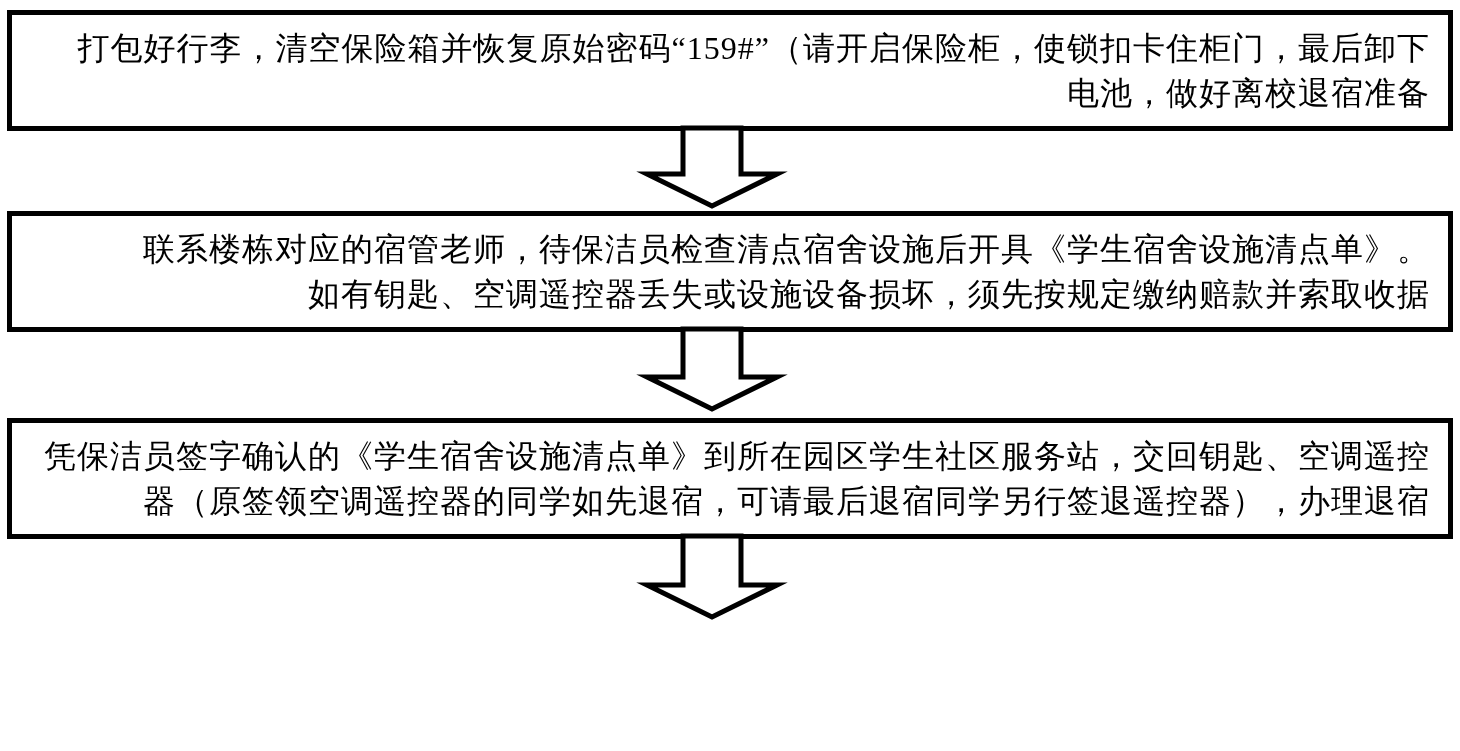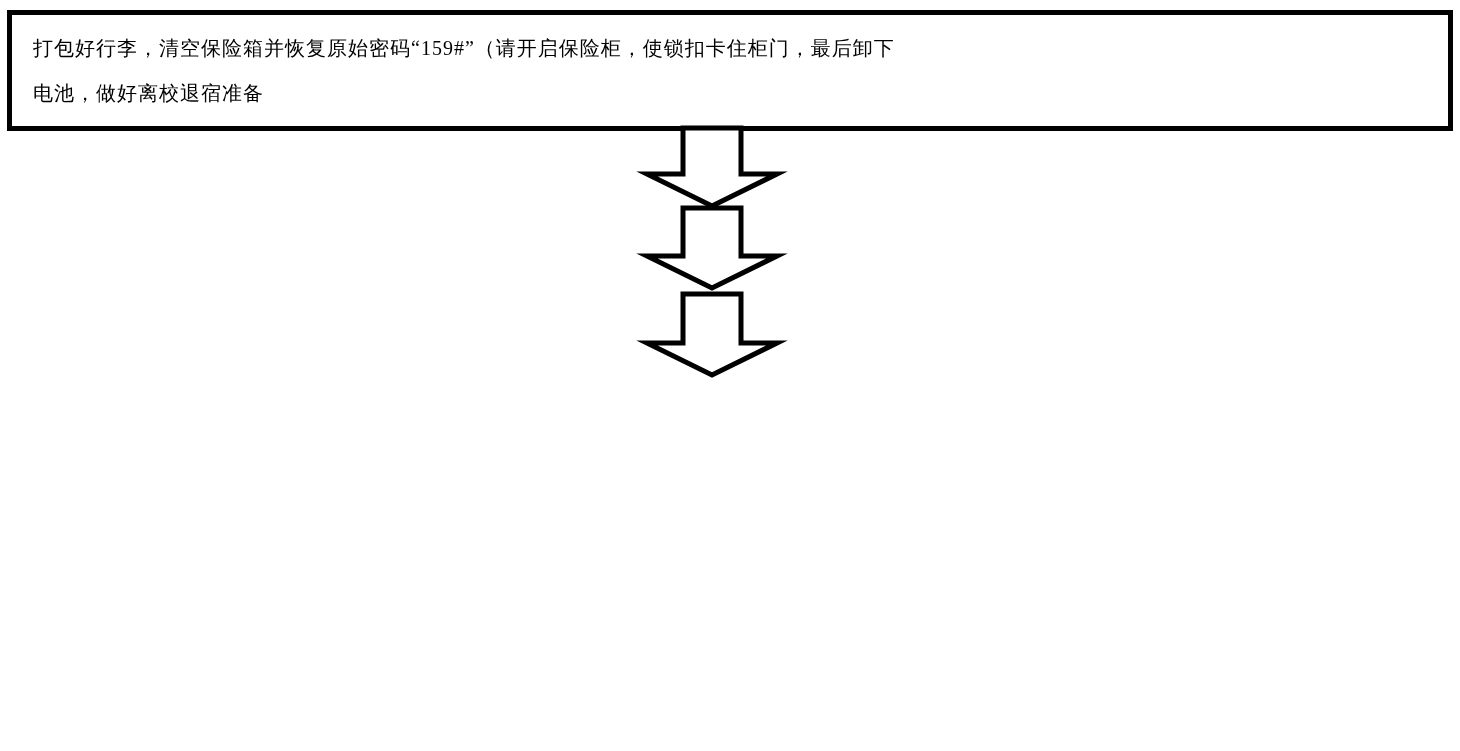--- a/index.html
+++ b/index.html
@@ -24,25 +24,26 @@
   }
   .step-box {
     box-sizing: border-box;
     border: 5px solid #000000;
     background: #ffffff;
     width: 1446px;
     min-height: 120px;
     padding: 11px 18px 10px 21px;
   }
   .step-text {
-    font-size: 20px;
+    font-size: 32px;
     line-height: 45px;
     letter-spacing: 1px;
     white-space: pre-line;
     color: #000000;
+    text-align: right;
   }
   .arrow-wrap {
     position: relative;
     display: flex;
     justify-content: center;
     align-items: flex-start;
     flex: 0 0 auto;
   }
   .arrow-wrap.gap1 { height: 80px; }
   .arrow-wrap.gap2 { height: 86px; }
@@ -69,27 +70,35 @@
     <div class="step-text">打包好行李，清空保险箱并恢复原始密码“159#”（请开启保险柜，使锁扣卡住柜门，最后卸下
 电池，做好离校退宿准备</div>
   </div>
 
   <div class="arrow-wrap gap1">
     <svg class="down-arrow" width="134" height="80" viewBox="0 0 134 80" xmlns="http://www.w3.org/2000/svg">
       <polygon points="38,0 96,0 96,46 132,46 67,78 2,46 38,46"></polygon>
     </svg>
   </div>
 
+  <div class="step-box">
+    <div class="step-text">联系楼栋对应的宿管老师，待保洁员检查清点宿舍设施后开具《学生宿舍设施清点单》。
+如有钥匙、空调遥控器丢失或设施设备损坏，须先按规定缴纳赔款并索取收据</div>
+  </div>
 
   <div class="arrow-wrap gap2">
     <svg class="down-arrow" width="134" height="82" viewBox="0 0 134 82" xmlns="http://www.w3.org/2000/svg">
       <polygon points="38,0 96,0 96,48 132,48 67,80 2,48 38,48"></polygon>
     </svg>
   </div>
 
+  <div class="step-box">
+    <div class="step-text">凭保洁员签字确认的《学生宿舍设施清点单》到所在园区学生社区服务站，交回钥匙、空调遥控
+器（原签领空调遥控器的同学如先退宿，可请最后退宿同学另行签退遥控器），办理退宿</div>
+  </div>
 
   <div class="arrow-wrap gap3">
     <svg class="down-arrow" width="134" height="83" viewBox="0 0 134 83" xmlns="http://www.w3.org/2000/svg">
       <polygon points="38,0 96,0 96,49 132,49 67,81 2,49 38,49"></polygon>
     </svg>
   </div>
 
 
 </div>
 

